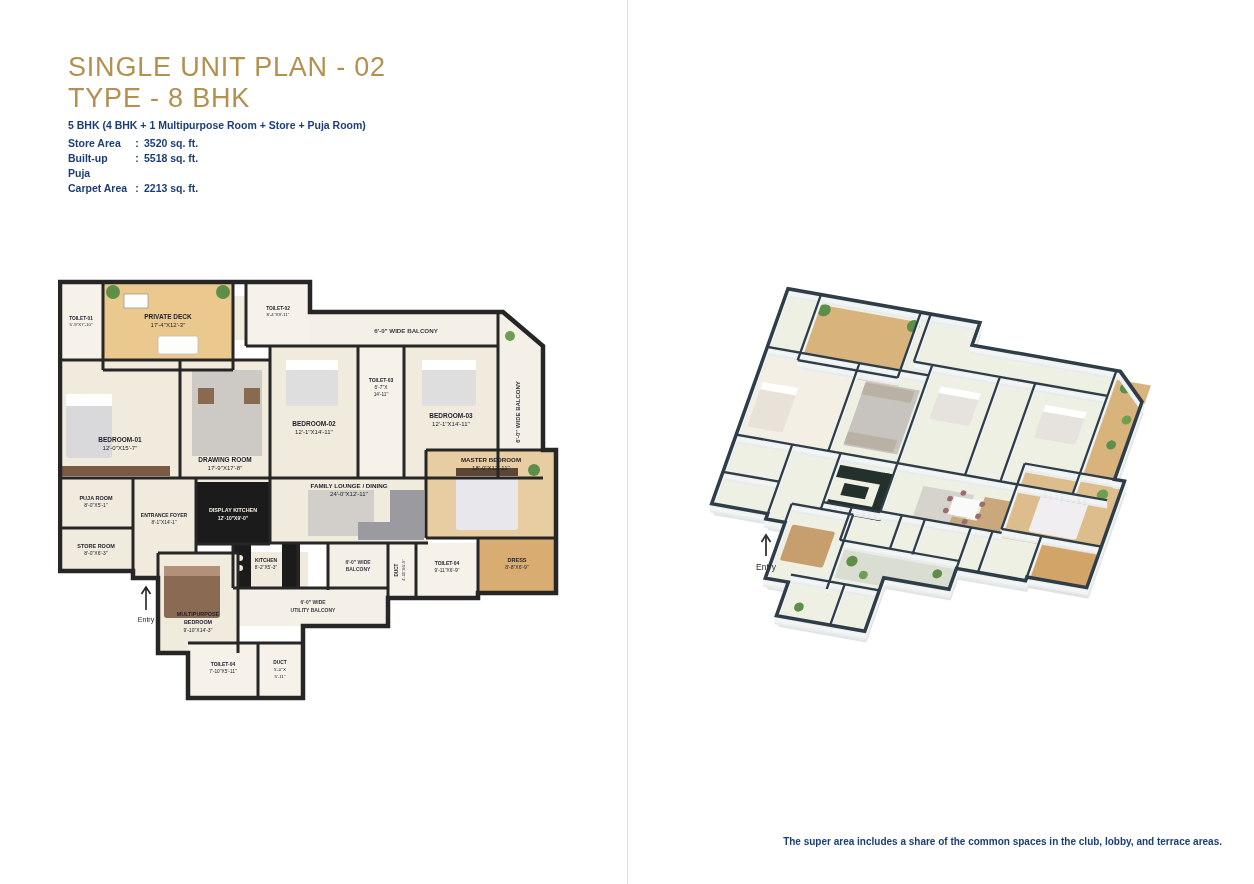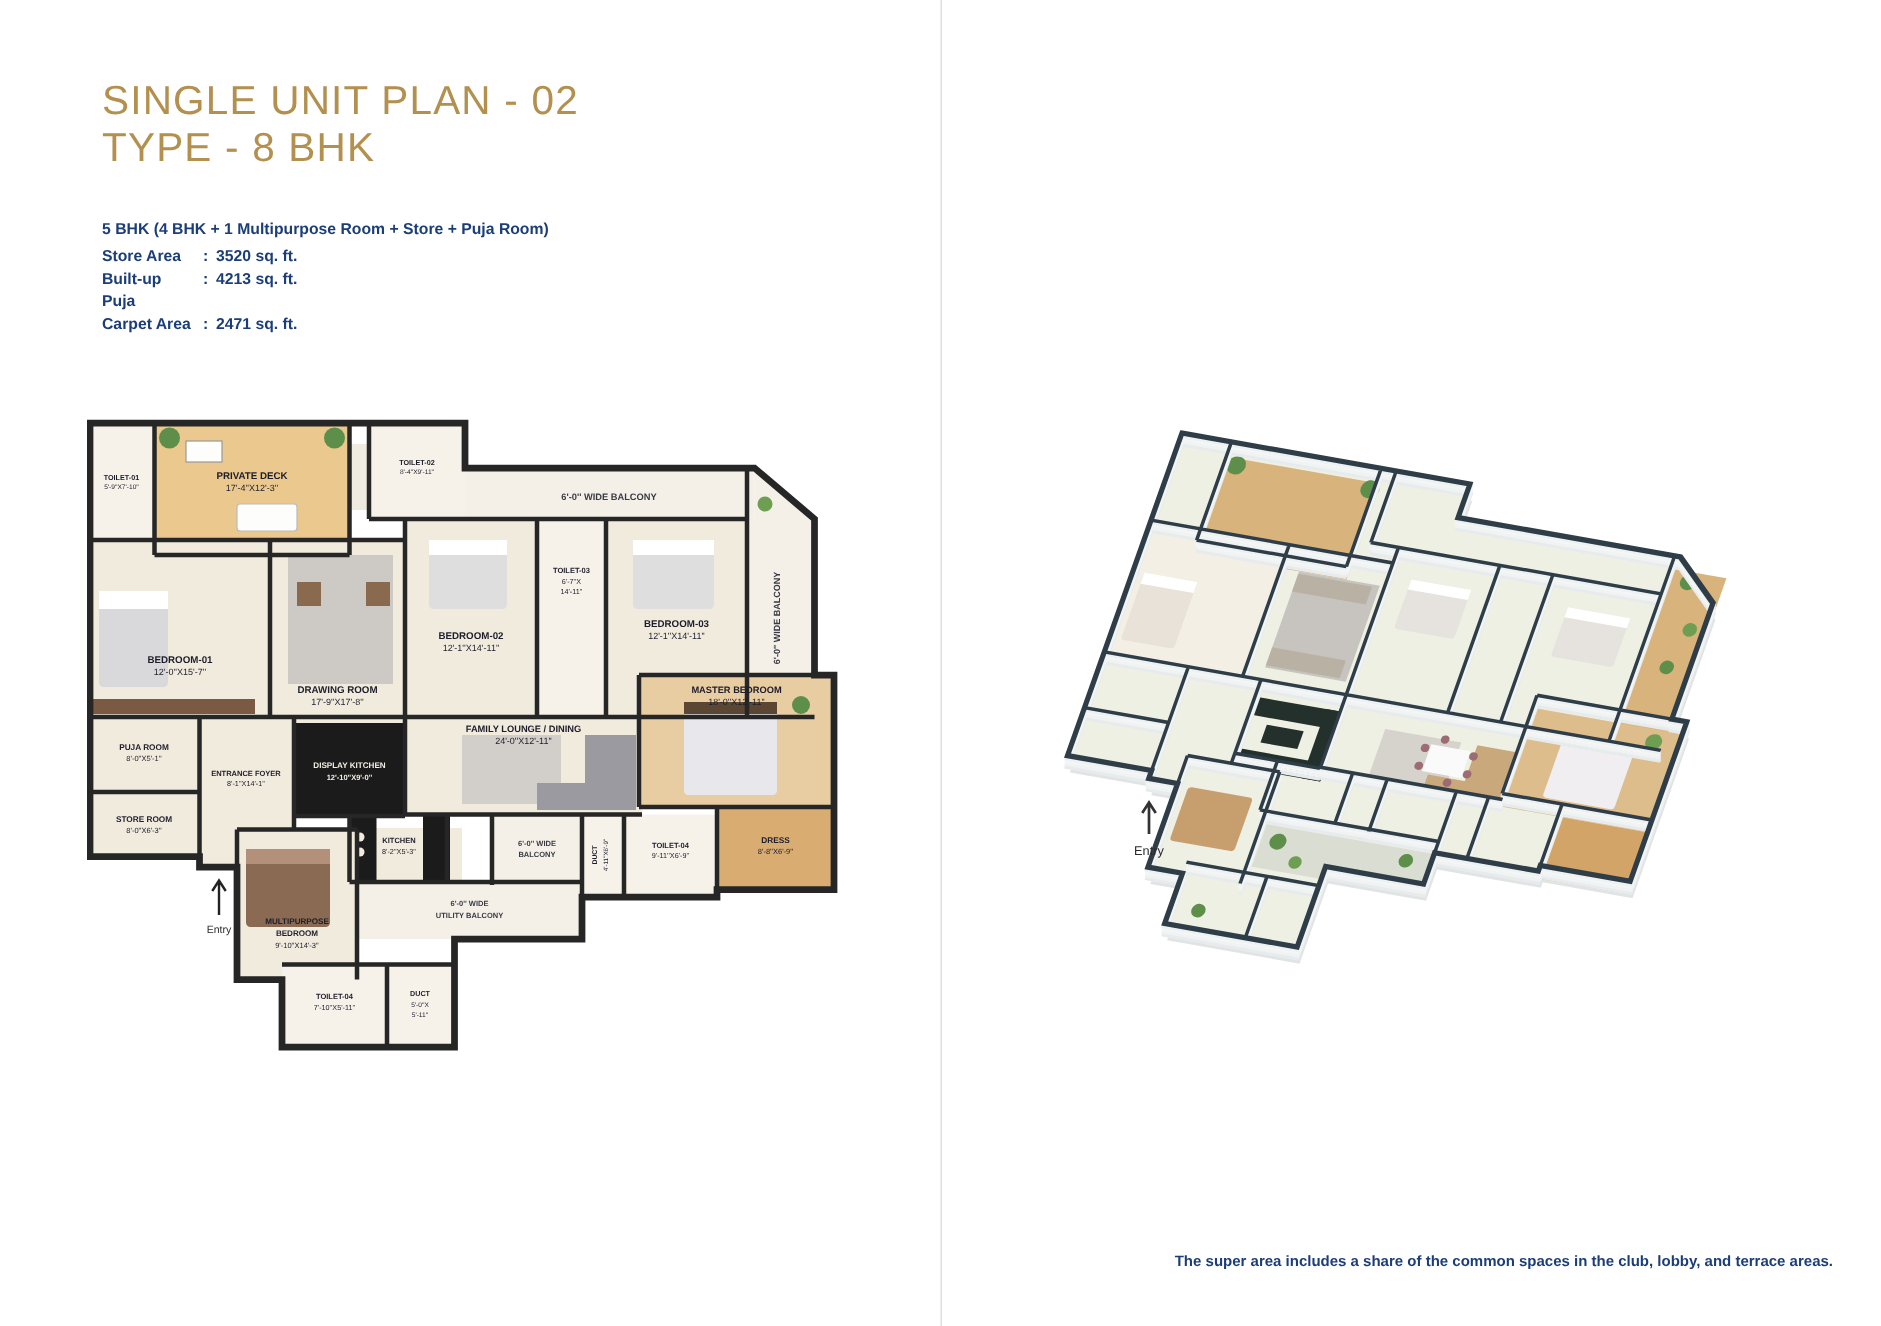--- a/index.html
+++ b/index.html
@@ -1,20 +1,20 @@
 <!DOCTYPE html>
 <html><head>
 <meta charset="utf-8">
 <style>
   html,body{margin:0;padding:0;background:#fff;}
   body{width:1254px;height:884px;position:relative;font-family:"Liberation Sans",sans-serif;overflow:hidden;}
   .divider{position:absolute;left:627px;top:0;width:1px;height:884px;background:#dedede;}
   .header{position:absolute;left:68px;top:52px;}
   .title{color:#b3904e;font-size:27px;line-height:31px;letter-spacing:0.8px;font-weight:400;}
-  .meta{margin-top:32px;color:#1c3e78;font-size:10.5px;line-height:15px;font-weight:600;}
+  .meta{margin-top:4px;color:#1c3e78;font-size:10.5px;line-height:15px;font-weight:600;}
   .meta .subtitle{margin-bottom:3px;}
   .arearow{display:flex;}
   .arearow .lbl{width:62px;}
   .arearow .col{width:14px;text-align:center;}
   .footnote{position:absolute;right:32px;top:836px;color:#1c3e78;font-size:10px;font-weight:600;}
   .plan2d{position:absolute;left:58px;top:276px;}
   .plan3d{position:absolute;left:663px;top:272px;}
   svg text{fill:#1d1d2b;}
   .rn{font-weight:bold;}
   .balc{font-weight:bold;fill:#3a3a46;}
@@ -34,26 +34,26 @@
   <div class="meta">
     <div class="subtitle">5 BHK (4 BHK + 1 Multipurpose Room + Store + Puja Room)</div>
     <div class="arearow">
       <span class="lbl">Store Area</span>
       <span class="col">:</span>
       <span>3520 sq. ft.</span>
     </div>
     <div class="arearow">
       <span class="lbl">Built-up Puja</span>
       <span class="col">:</span>
-      <span>4213 sq. ft.</span>
+      <span>5518 sq. ft.</span>
     </div>
     <div class="arearow">
       <span class="lbl">Carpet Area</span>
       <span class="col">:</span>
-      <span>2471 sq. ft.</span>
+      <span>2213 sq. ft.</span>
     </div>
   </div>
 </div>
 
 <svg class="plan2d" width="510" height="430" viewBox="0 0 510 430">
   <defs>
     <g id="planWalls">
       <path d="M2,6 H252 V36 H445 L485,70 V174 H498 V317 H420 V322 H330 V350 H245 V422 H130 V377 H100 V302 H75 V295 H2 Z" fill="none" stroke="currentColor" stroke-width="4.5"></path>
       <path d="M45,6 V94 M45,94 H175 M175,8 V94 M188,6 V70 M188,70 H440 M252,6 V36 M2,84 H212 M122,84 V202 M212,70 V267 M300,70 V202 M346,70 V202 M440,36 V202 M440,202 H485 M2,202 H212 M212,202 H440 M368,174 H485 M368,174 V262 M368,262 H498 M420,262 V322 M75,202 V302 M2,252 H75 M138,202 V276 M138,268 H212 M100,277 H180 M100,277 V302 M180,277 V377 M175,267 V312 M240,267 V312 M212,267 H370 M270,267 V314 M330,267 V322 M358,267 V322 M175,312 H330 M130,367 H245 M200,367 V422" fill="none" stroke="currentColor" stroke-width="3"></path>
     </g>

